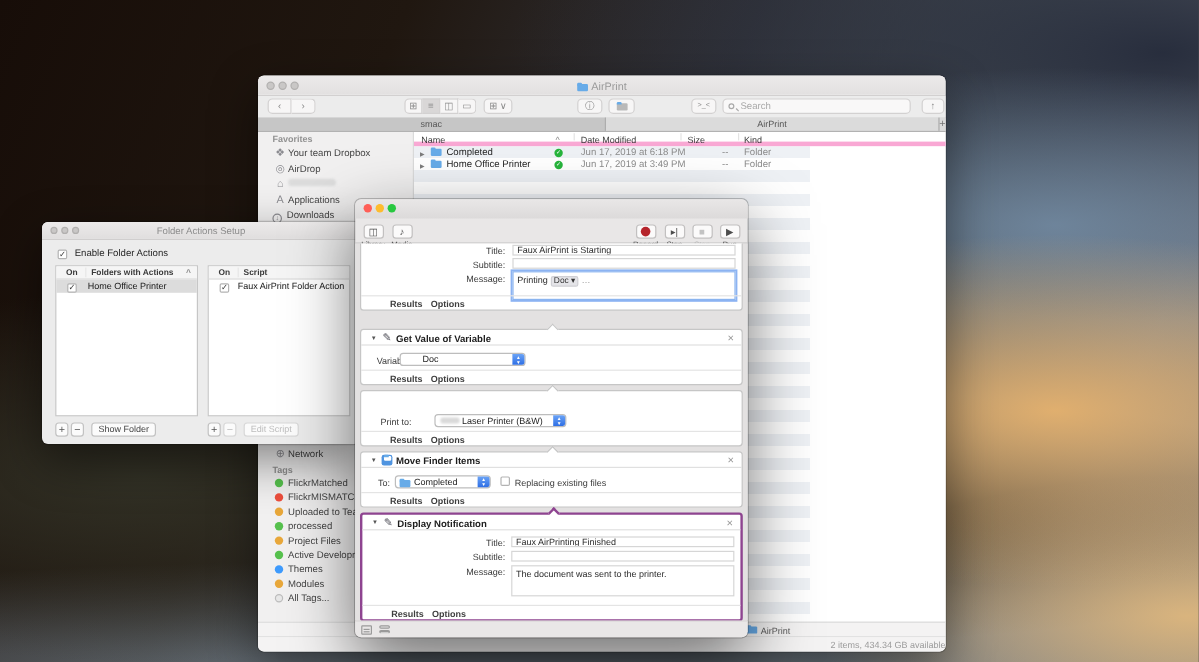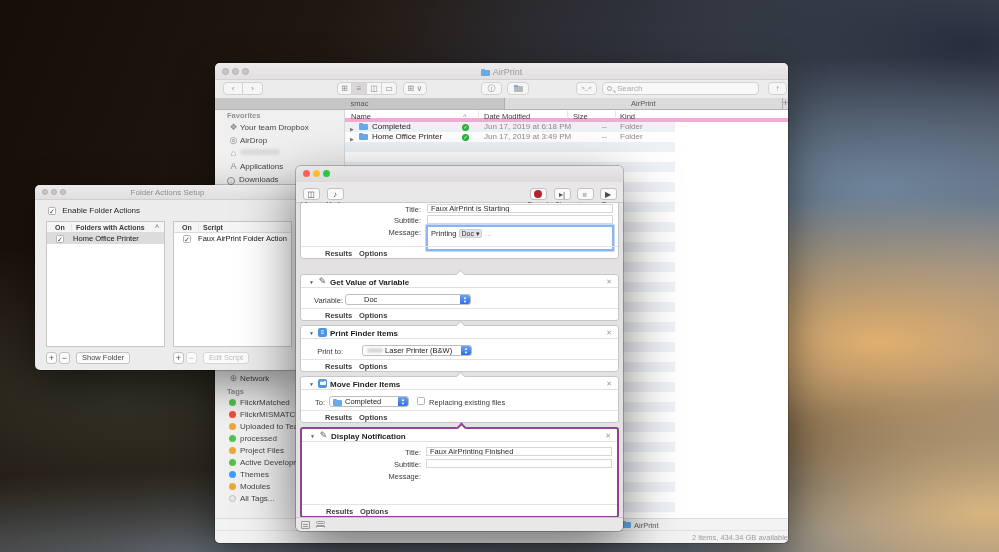--- a/index.html
+++ b/index.html
@@ -291,38 +291,32 @@
 
       <div class="card" style="top:71px;height:47px">
         <span class="notch"></span>
         <div class="ahead">
           <span class="tri">▼</span>
           <span class="aicon pen">✎</span>
           <span class="atitle">Get Value of Variable</span>
           <span class="ax">✕</span>
         </div>
         <span class="flbl" style="left:8px;width:34px;top:21px">Variable:</span>
-        <div class="popup" style="left:44px;width:126px;top:19px">
+        <div class="popup" style="left:32px;width:105px;top:19px">
           <span style="margin-left:18px">Doc</span>
           <span class="popcap">▲<br>▼</span>
         </div>
         <div class="linksrow">
           <span style="left:24px">Results</span>
           <span style="left:58px">Options</span>
         </div>
       </div>
 
       <div class="card" style="top:122px;height:47px">
         <span class="notch"></span>
-        <div class="ahead">
-          <span class="tri">▼</span>
-          <span class="aicon blue">≡</span>
-          <span class="atitle">Print Finder Items</span>
-          <span class="ax">✕</span>
-        </div>
         <span class="flbl" style="left:8px;width:34px;top:21px">Print to:</span>
         <div class="popup" style="left:61px;width:110px;top:19px">
           <span class="smudge" style="margin-left:4px"></span>
           <span>Laser Printer (B&amp;W)</span>
           <span class="popcap">▲<br>▼</span>
         </div>
         <div class="linksrow">
           <span style="left:24px">Results</span>
           <span style="left:58px">Options</span>
         </div>
@@ -356,20 +350,21 @@
           <span class="tri">▼</span>
           <span class="aicon pen">✎</span>
           <span class="atitle">Display Notification</span>
           <span class="ax">✕</span>
         </div>
         <span class="flbl" style="right:196px;top:19px">Title:</span>
         <div class="tfield" style="left:124px;right:5px;top:18px">Faux AirPrinting Finished</div>
         <span class="flbl" style="right:196px;top:31px">Subtitle:</span>
         <div class="tfield" style="left:124px;right:5px;top:30px"></div>
         <span class="flbl" style="right:196px;top:43px">Message:</span>
+        <div class="msgbox" style="left:124px;right:5px;top:42px;height:26px">The document was sent to the printer.</div>
         <div class="linksrow">
           <span style="left:24px">Results</span>
           <span style="left:58px">Options</span>
         </div>
       </div>
     </div>
 
     <div class="bottombar">
       <span class="mini1"></span>
       <span class="mini2"></span>

